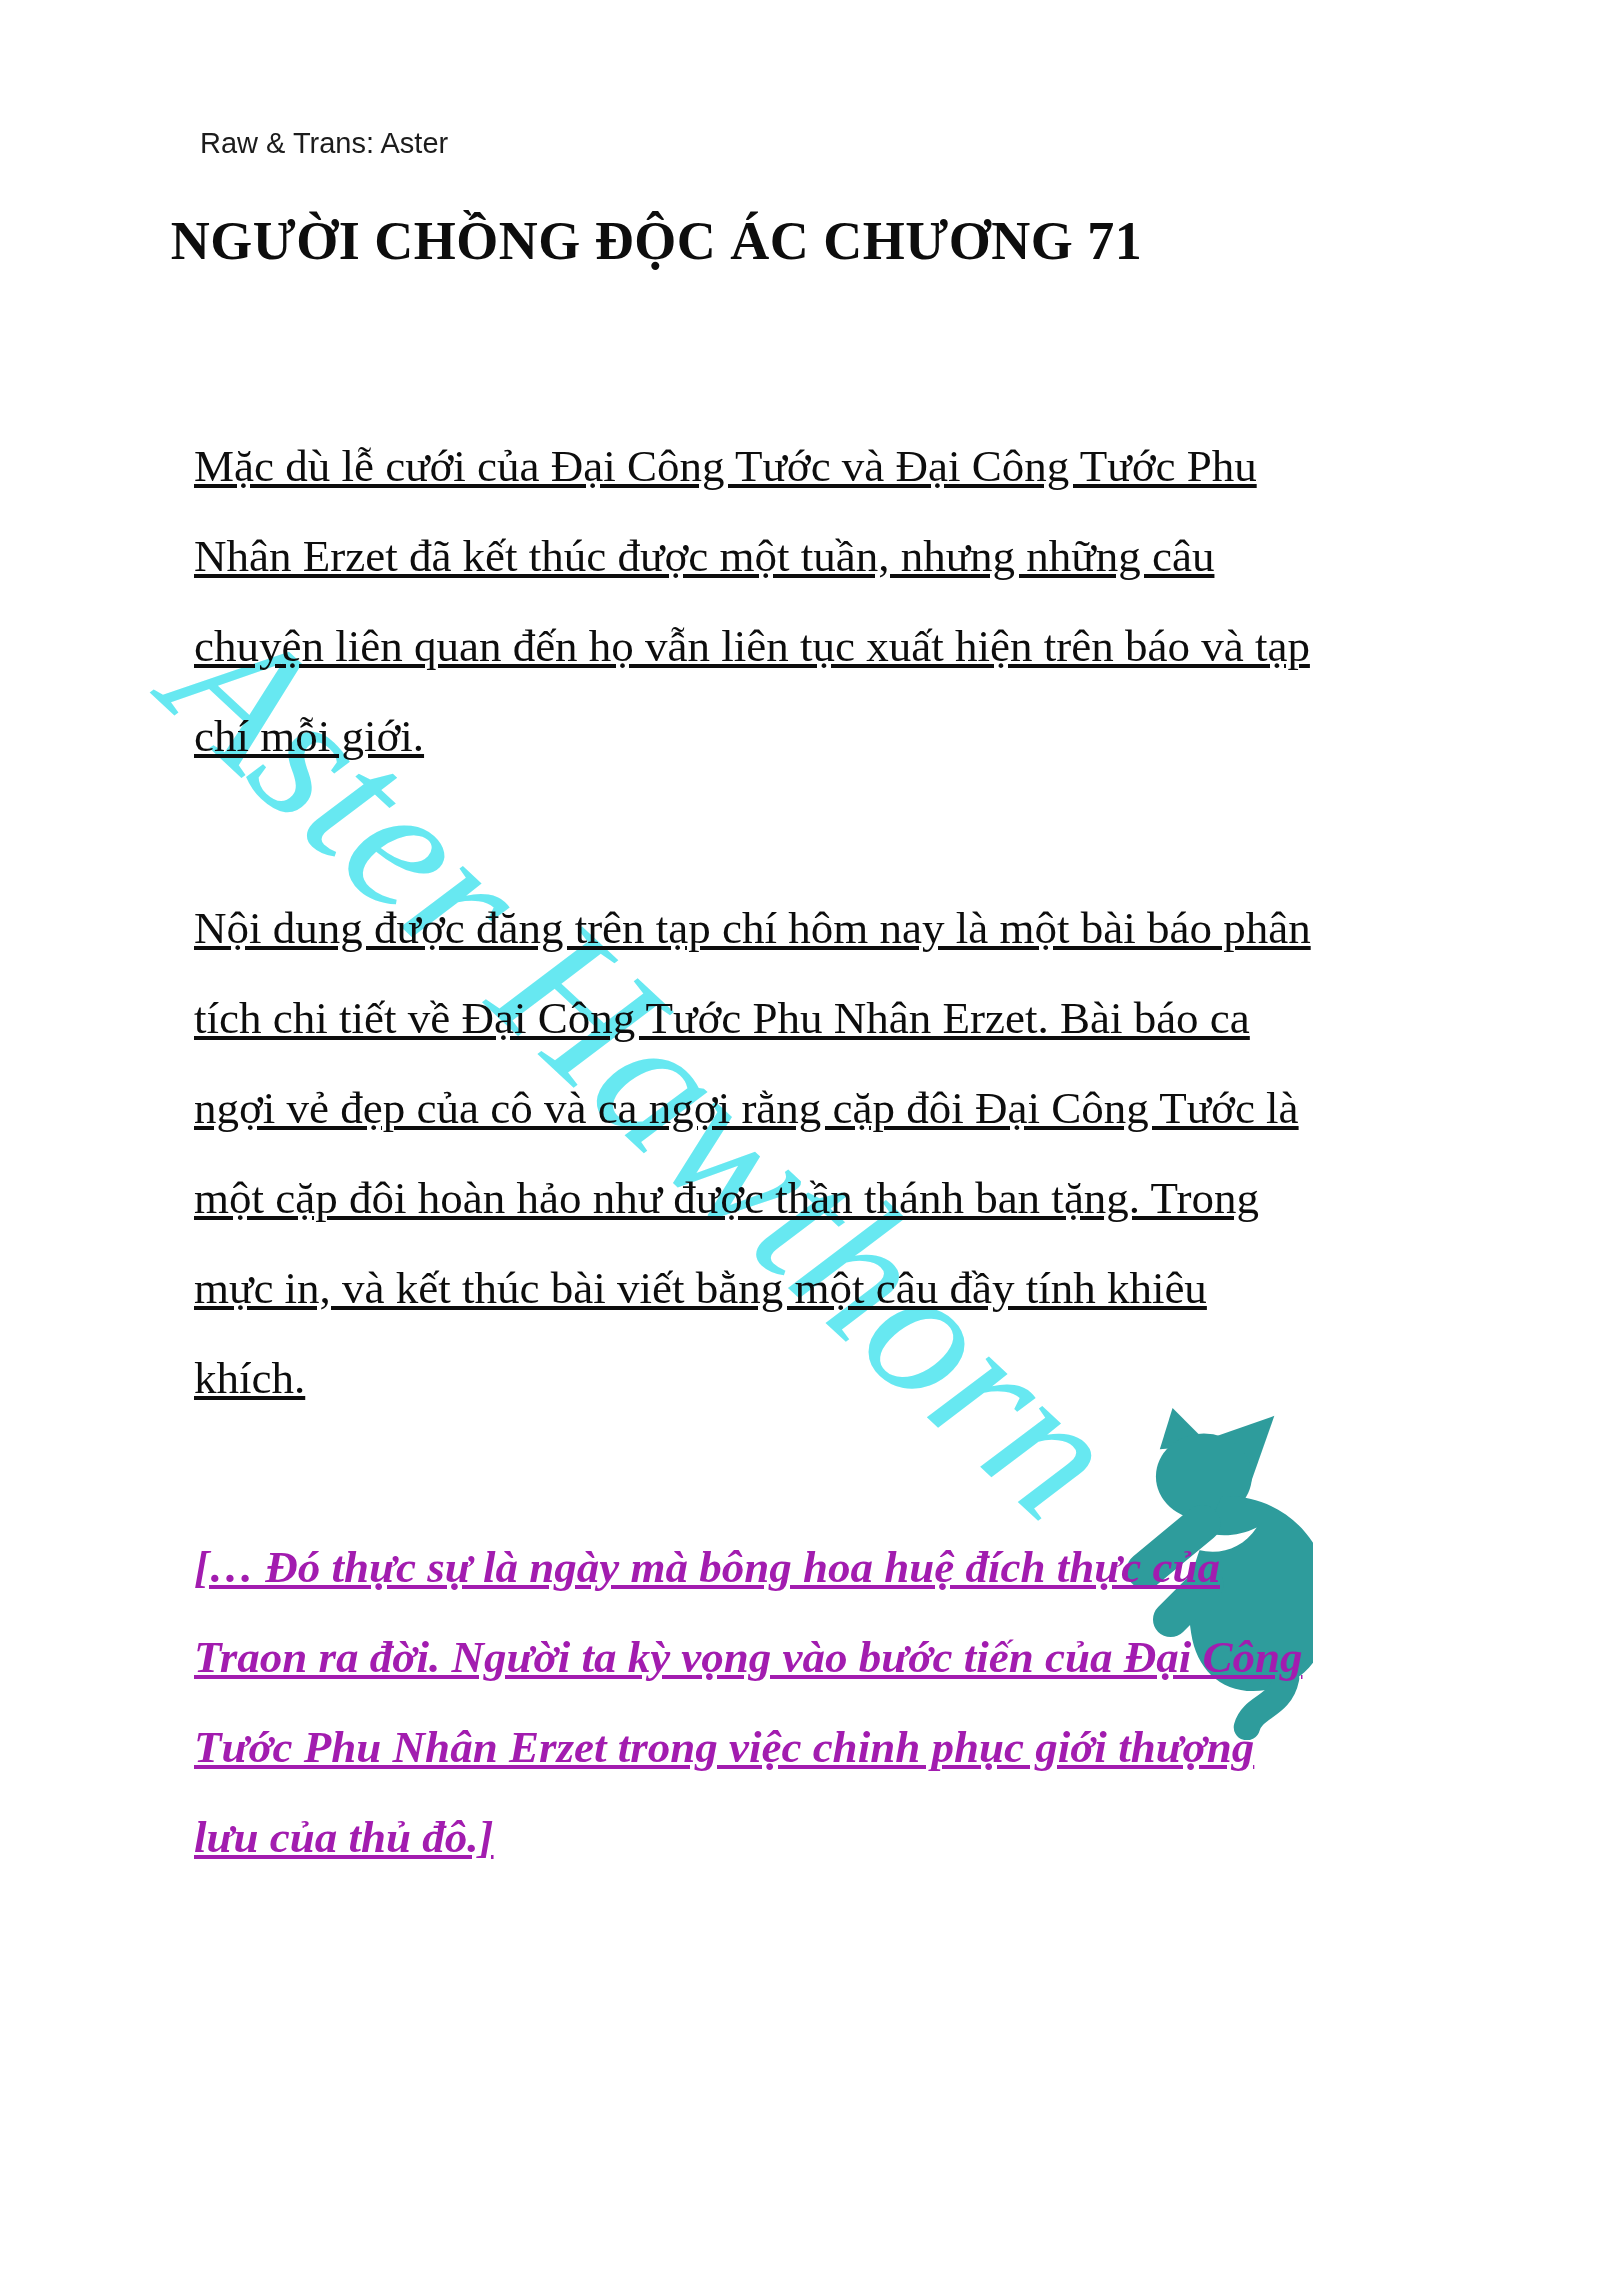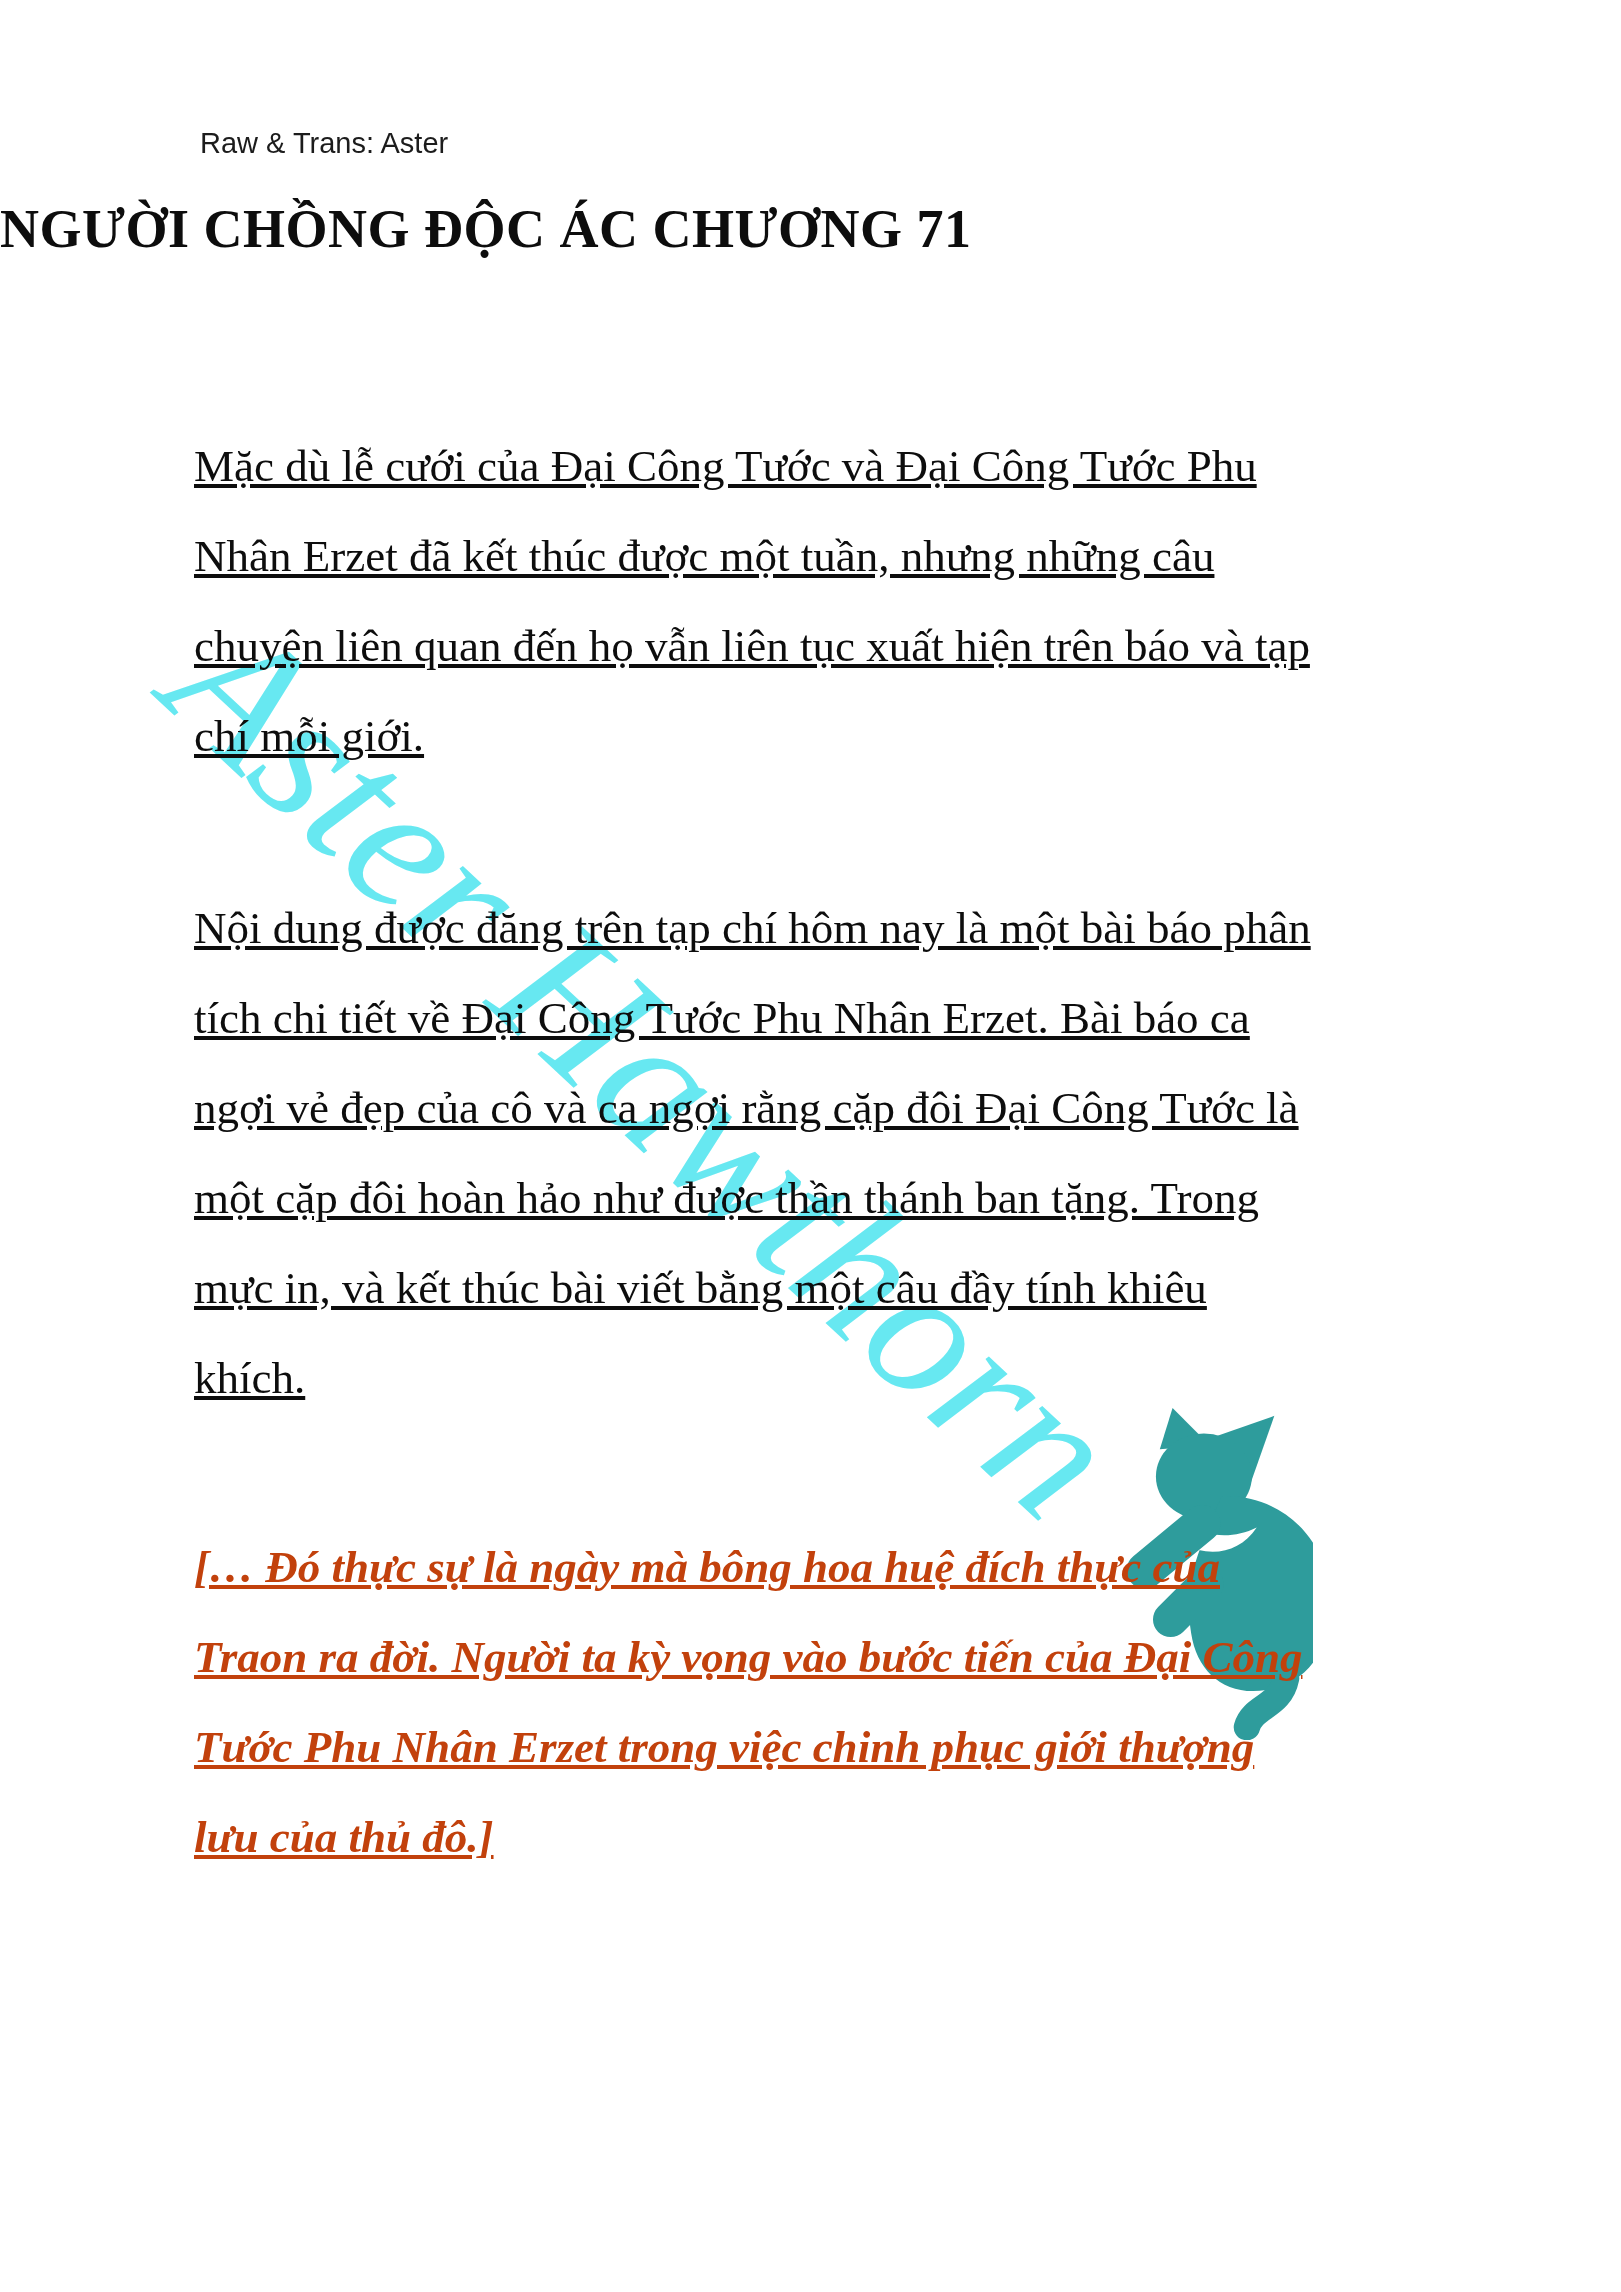--- a/index.html
+++ b/index.html
@@ -20,22 +20,22 @@
     font-size:29px;
     color:#1c1c1c;
     z-index:3;
     white-space:nowrap;
   }
   .title {
     position:absolute;
     left:0;
     right:0;
     top:198px;
-    margin:0;
-    text-align:left;
+    margin:12px;
+    text-align:center;
     font-size:54px;
     font-weight:bold;
     letter-spacing:0.5px;
     z-index:3;
     white-space:nowrap;
   }
   .watermark {
     position:absolute;
     left:265px;
     top:584px;
@@ -117,21 +117,21 @@
         <div class="line">chí mỗi giới.</div>
       </div>
       <div class="para normal gap-1">
         <div class="line">Nội dung được đăng trên tạp chí hôm nay là một bài báo phân</div>
         <div class="line">tích chi tiết về Đại Công Tước Phu Nhân Erzet. Bài báo ca</div>
         <div class="line">ngợi vẻ đẹp của cô và ca ngợi rằng cặp đôi Đại Công Tước là</div>
         <div class="line">một cặp đôi hoàn hảo như được thần thánh ban tặng. Trong</div>
         <div class="line">mực in, và kết thúc bài viết bằng một câu đầy tính khiêu</div>
         <div class="line">khích.</div>
       </div>
-      <div class="para bold-italic gap-2" style="color: #c2410c;">
+      <div class="para bold-italic gap-2" style="color: #a21caf;">
         <div class="line">[… Đó thực sự là ngày mà bông hoa huệ đích thực của</div>
         <div class="line">Traon ra đời. Người ta kỳ vọng vào bước tiến của Đại Công</div>
         <div class="line">Tước Phu Nhân Erzet trong việc chinh phục giới thượng</div>
         <div class="line">lưu của thủ đô.]</div>
       </div>
     </div>
 
 </div>
 
 

